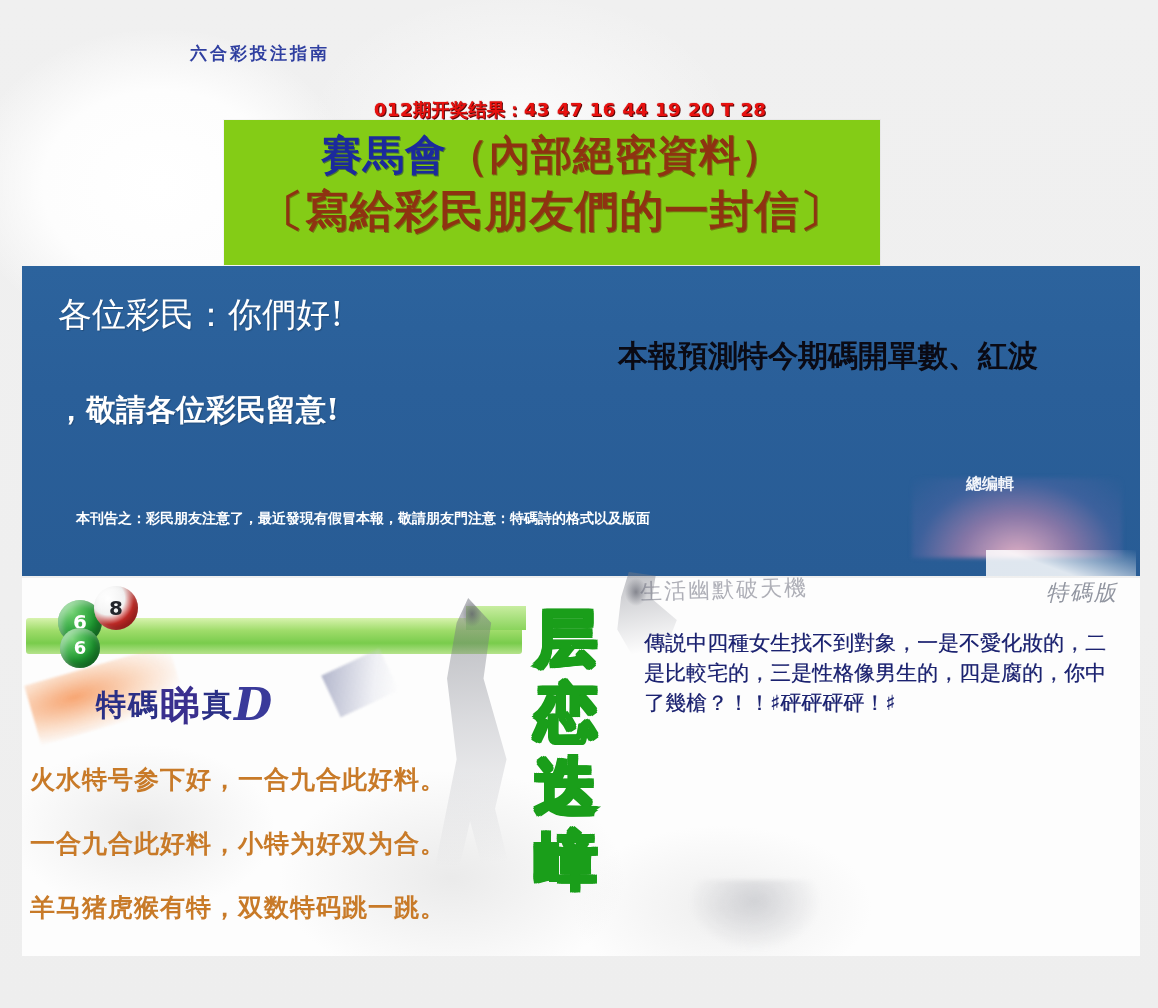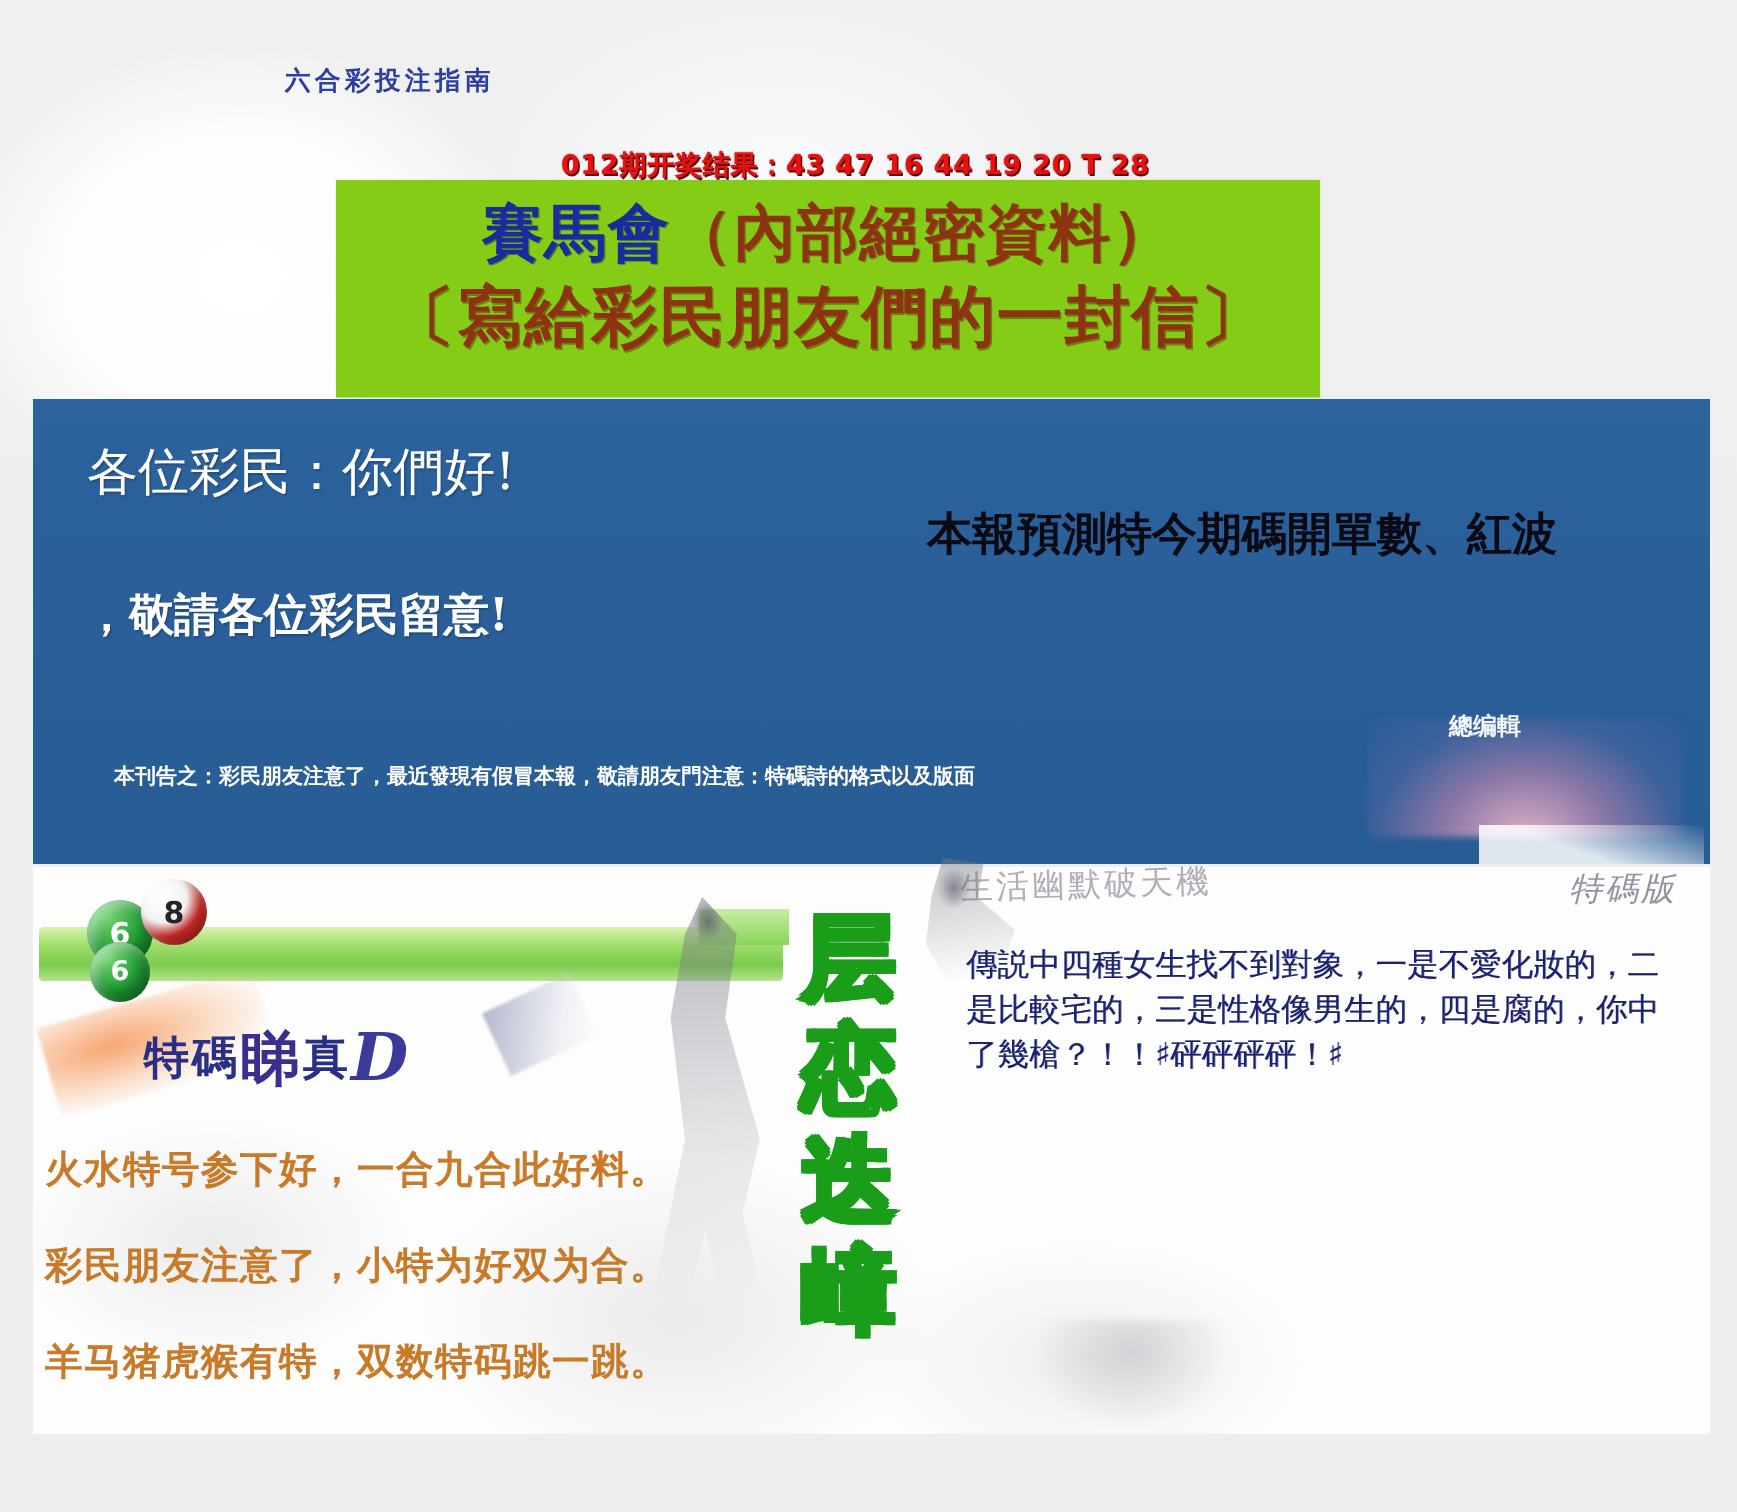--- a/index.html
+++ b/index.html
@@ -439,21 +439,21 @@
   <div class="silhouette sil-3"></div>
 
   <div class="brush"></div>
 
   <div class="tema-title">
     <span>特碼</span><span class="big">睇</span><span>真</span><span class="script">D</span>
   </div>
 
   <div class="poem">
     <div class="poem-line">火水特号参下好，一合九合此好料。</div>
-    <div class="poem-line">彩民朋友注意了，小特为好双为合。</div>
+    <div class="poem-line">一合九合此好料，小特为好双为合。</div>
     <div class="poem-line">羊马猪虎猴有特，双数特码跳一跳。</div>
   </div>
 
   <div class="vslogan">
     <span>层</span>
     <span>恋</span>
     <span>迭</span>
     <span>嶂</span>
   </div>
 

